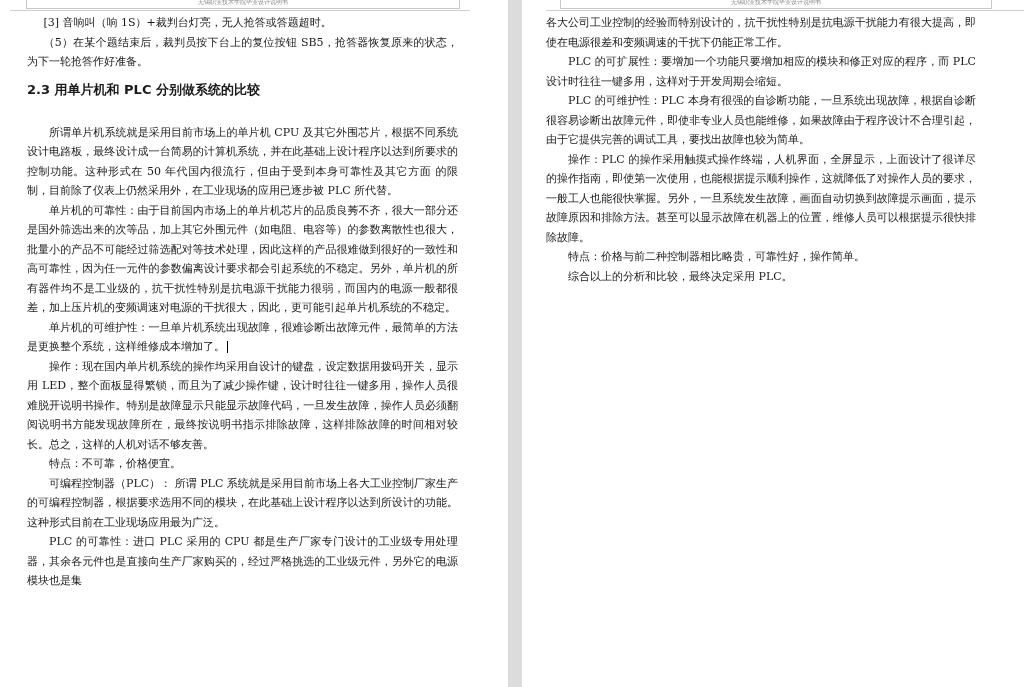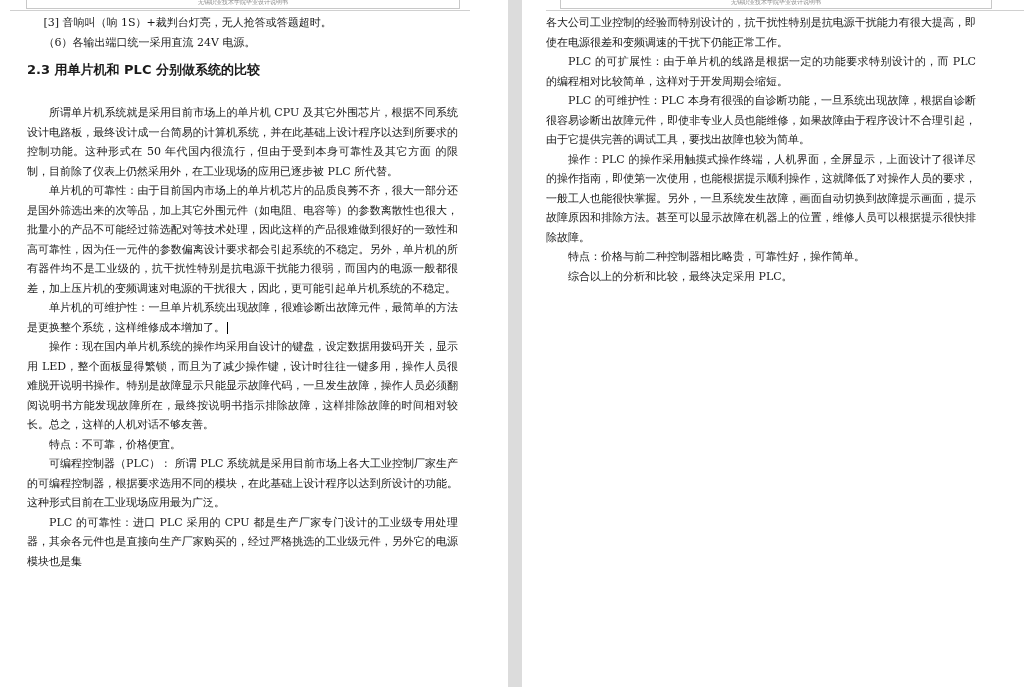--- a/index.html
+++ b/index.html
@@ -56,21 +56,21 @@
   #page-right .corner.r { left:480px; }
 </style>
 </head>
 <body>
 
 <div class="page" id="page-left">
   <div class="hdr-box">无锡职业技术学院毕业设计说明书</div>
   <div class="hdr-rule"></div>
   <div class="body-text">
     <p class="para noindent">[3] 音响叫（响 1S）+裁判台灯亮，无人抢答或答题超时。</p>
-    <p class="para noindent">（6）各输出端口统一采用直流 24V 电源。</p>
+    <p class="para noindent">（5）在某个题结束后，裁判员按下台上的复位按钮 SB5，抢答器恢复原来的状态，为下一轮抢答作好准备。</p>
     <div class="heading">2.3 用单片机和 PLC 分别做系统的比较</div>
     <p class="para">所谓单片机系统就是采用目前市场上的单片机 CPU 及其它外围芯片，根据不同系统设计电路板，最终设计成一台简易的计算机系统，并在此基础上设计程序以达到所要求的控制功能。这种形式在 50 年代国内很流行，但由于受到本身可靠性及其它方面 的限制，目前除了仪表上仍然采用外，在工业现场的应用已逐步被 PLC 所代替。</p>
     <p class="para">单片机的可靠性：由于目前国内市场上的单片机芯片的品质良莠不齐，很大一部分还是国外筛选出来的次等品，加上其它外围元件（如电阻、电容等）的参数离散性也很大，批量小的产品不可能经过筛选配对等技术处理，因此这样的产品很难做到很好的一致性和高可靠性，因为任一元件的参数偏离设计要求都会引起系统的不稳定。另外，单片机的所有器件均不是工业级的，抗干扰性特别是抗电源干扰能力很弱，而国内的电源一般都很差，加上压片机的变频调速对电源的干扰很大，因此，更可能引起单片机系统的不稳定。</p>
     <p class="para"><span>单片机的可维护性：一旦单片机系统出现故障，很难诊断出故障元件，最简单的方法是更换整个系统，这样维修成本增加了。</span><span class="caret"></span></p>
     <p class="para">操作：现在国内单片机系统的操作均采用自设计的键盘，设定数据用拨码开关，显示用 LED，整个面板显得繁锁，而且为了减少操作键，设计时往往一键多用，操作人员很难脱开说明书操作。特别是故障显示只能显示故障代码，一旦发生故障，操作人员必须翻阅说明书方能发现故障所在，最终按说明书指示排除故障，这样排除故障的时间相对较长。总之，这样的人机对话不够友善。</p>
     <p class="para">特点：不可靠，价格便宜。</p>
     <p class="para">可编程控制器（PLC）： 所谓 PLC 系统就是采用目前市场上各大工业控制厂家生产的可编程控制器，根据要求选用不同的模块，在此基础上设计程序以达到所设计的功能。这种形式目前在工业现场应用最为广泛。</p>
     <p class="para">PLC 的可靠性：进口 PLC 采用的 CPU 都是生产厂家专门设计的工业级专用处理器，其余各元件也是直接向生产厂家购买的，经过严格挑选的工业级元件，另外它的电源模块也是集</p>
   </div>
   <div class="corner l"></div>
@@ -78,21 +78,21 @@
   <div class="corner r"></div>
 </div>
 
 <div class="gap"></div>
 
 <div class="page" id="page-right">
   <div class="hdr-box">无锡职业技术学院毕业设计说明书</div>
   <div class="hdr-rule"></div>
   <div class="body-text">
     <p class="para" style="text-indent:0">各大公司工业控制的经验而特别设计的，抗干扰性特别是抗电源干扰能力有很大提高，即使在电源很差和变频调速的干扰下仍能正常工作。</p>
-    <p class="para">PLC 的可扩展性：由于单片机的线路是根据一定的功能要求特别设计的，而 PLC 的编程相对比较简单，这样对于开发周期会缩短。</p>
+    <p class="para">PLC 的可扩展性：要增加一个功能只要增加相应的模块和修正对应的程序，而 PLC 设计时往往一键多用，这样对于开发周期会缩短。</p>
     <p class="para">PLC 的可维护性：PLC 本身有很强的自诊断功能，一旦系统出现故障，根据自诊断很容易诊断出故障元件，即使非专业人员也能维修，如果故障由于程序设计不合理引起，由于它提供完善的调试工具，要找出故障也较为简单。</p>
     <p class="para">操作：PLC 的操作采用触摸式操作终端，人机界面，全屏显示，上面设计了很详尽的操作指南，即使第一次使用，也能根据提示顺利操作，这就降低了对操作人员的要求，一般工人也能很快掌握。另外，一旦系统发生故障，画面自动切换到故障提示画面，提示故障原因和排除方法。甚至可以显示故障在机器上的位置，维修人员可以根据提示很快排除故障。</p>
     <p class="para">特点：价格与前二种控制器相比略贵，可靠性好，操作简单。</p>
     <p class="para">综合以上的分析和比较，最终决定采用 PLC。</p>
   </div>
   <div class="corner l"></div>
   <div class="pnum">8</div>
   <div class="corner r"></div>
 </div>
 

